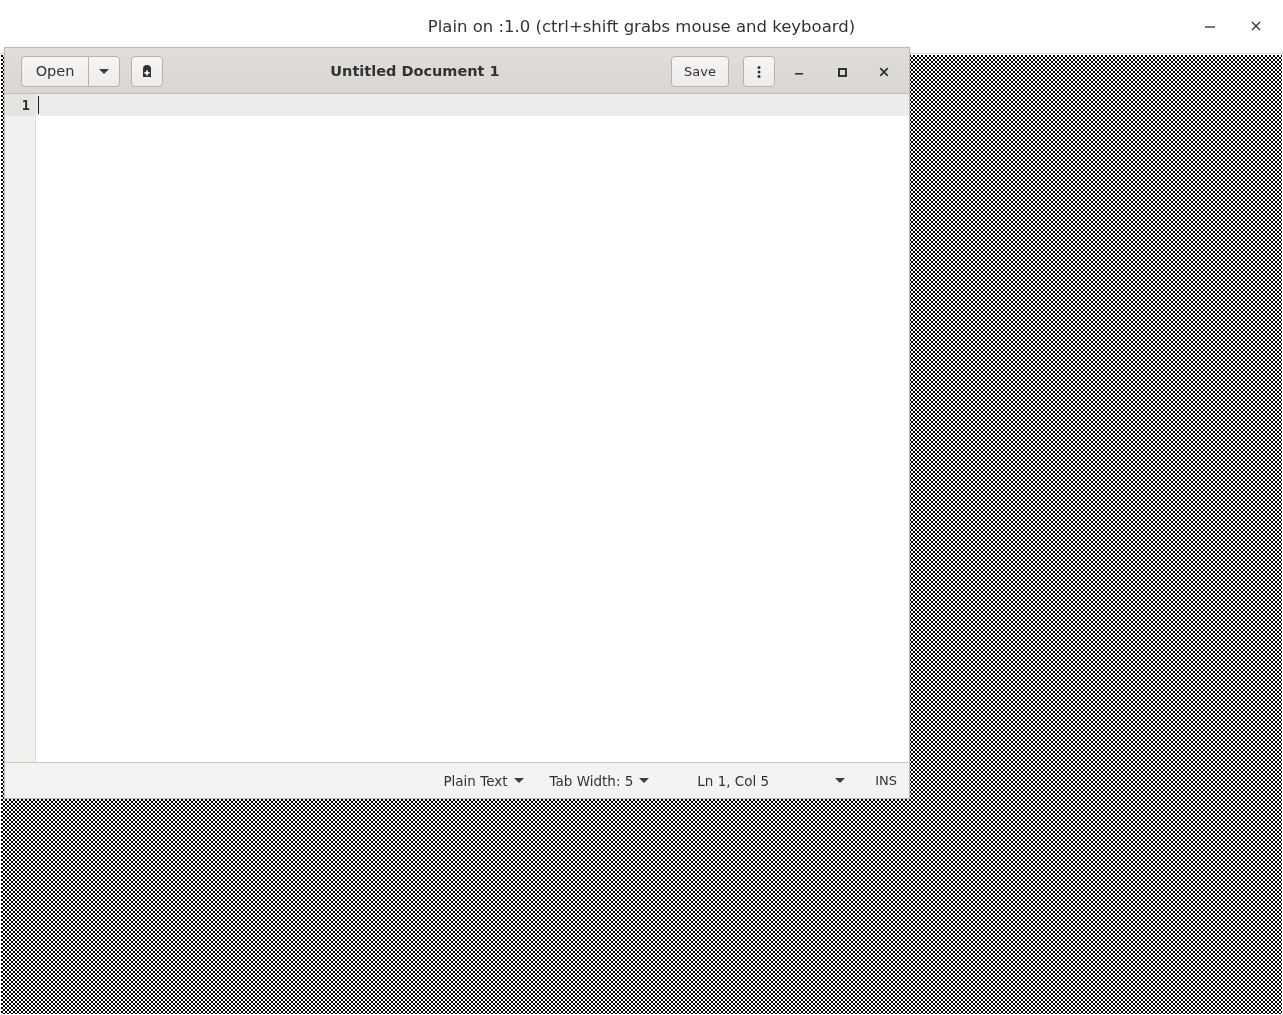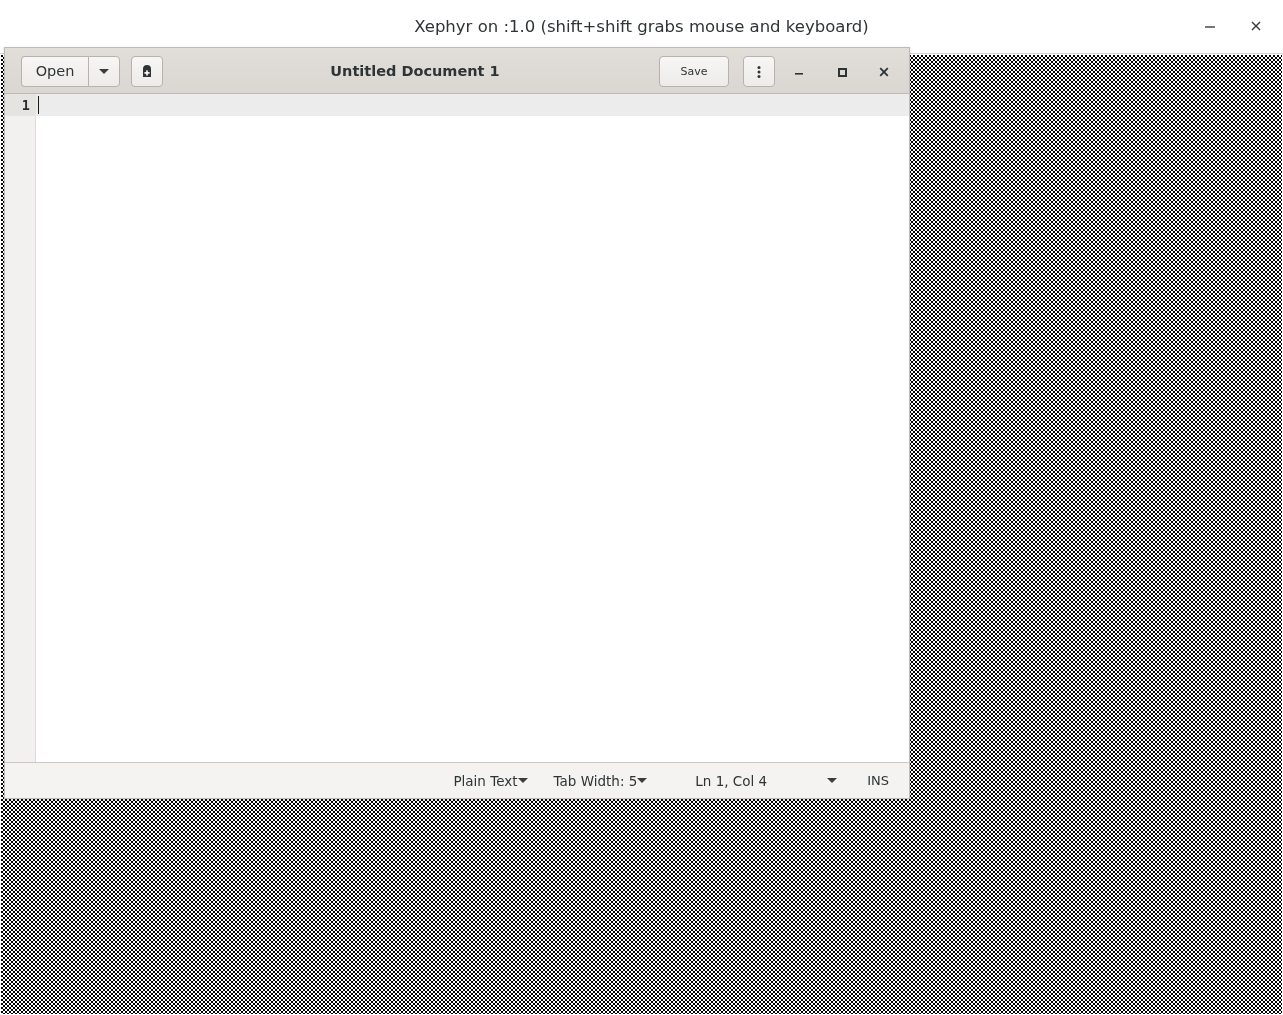--- a/index.html
+++ b/index.html
@@ -170,24 +170,24 @@
     text-align: center;
     font-size: 14.5px;
     font-weight: bold;
     color: #2e3436;
     white-space: nowrap;
   }
 
   #save-button {
     right: 180px;
     top: 8px;
-    width: 70px;
+    width: 58px;
     height: 31px;
     line-height: 29px;
-    font-size: 11px;
+    font-size: 13px;
   }
   #menu-button {
     right: 134px;
     top: 8px;
     width: 32px;
     height: 31px;
     display: flex;
     align-items: center;
     justify-content: center;
   }
@@ -272,49 +272,50 @@
     border-top: 1px solid #cdc7c2;
     box-sizing: border-box;
     display: flex;
     align-items: center;
     justify-content: flex-end;
     padding-right: 6px;
   }
   .sb-item {
     display: flex;
     align-items: center;
+    gap: 6px;
     font-size: 13.5px;
     color: #2e3436;
     white-space: nowrap;
     cursor: default;
   }
   #sb-lang { margin-right: 26px; }
   #sb-tabwidth { margin-right: 48px; }
   #sb-position { margin-right: 30px; }
   #sb-ins {
     font-size: 13px;
     color: #2e3436;
-    margin-right: 14px;
+    margin-right: 6px;
   }
   #sb-position-arrow { margin-left: 60px; }
   .caret-down {
     display: inline-block;
     width: 0; height: 0;
     border-left: 5px solid transparent;
     border-right: 5px solid transparent;
     border-top: 5px solid #3c3c3c;
   }
 </style>
 </head>
 <body>
 
 <div id="xephyr-window">
 
   <div id="xephyr-titlebar">
-    <div id="xephyr-title-text">Xephyr on :1.0 (shift+shift grabs mouse and keyboard)</div>
+    <div id="xephyr-title-text">Plain on :1.0 (ctrl+shift grabs mouse and keyboard)</div>
     <div id="xephyr-min" class="xephyr-ctrl">
       <svg width="14" height="14" viewBox="0 0 14 14">
           <line x1="2" y1="8" x2="12" y2="8" stroke="#3b3b3b" stroke-width="1.4"></line>
         </svg>
     </div>
     <div id="xephyr-close" class="xephyr-ctrl">
       <svg width="14" height="14" viewBox="0 0 14 14">
           <line x1="3" y1="3" x2="11" y2="11" stroke="#3b3b3b" stroke-width="1.4"></line>
           <line x1="11" y1="3" x2="3" y2="11" stroke="#3b3b3b" stroke-width="1.4"></line>
         </svg>
@@ -386,20 +387,20 @@
     <div id="gedit-statusbar">
       <div id="sb-lang" class="sb-item">
         <span>Plain Text</span>
         <span class="caret-down"></span>
       </div>
       <div id="sb-tabwidth" class="sb-item">
         <span>Tab Width: 5</span>
         <span class="caret-down"></span>
       </div>
       <div id="sb-position" class="sb-item">
-        <span>Ln 1, Col 4</span>
+        <span>Ln 1, Col 5</span>
         <span id="sb-position-arrow" class="caret-down"></span>
       </div>
       <div id="sb-ins" class="sb-item">INS</div>
     </div>
 
   </div>
 </div>
 
 </body></html>

